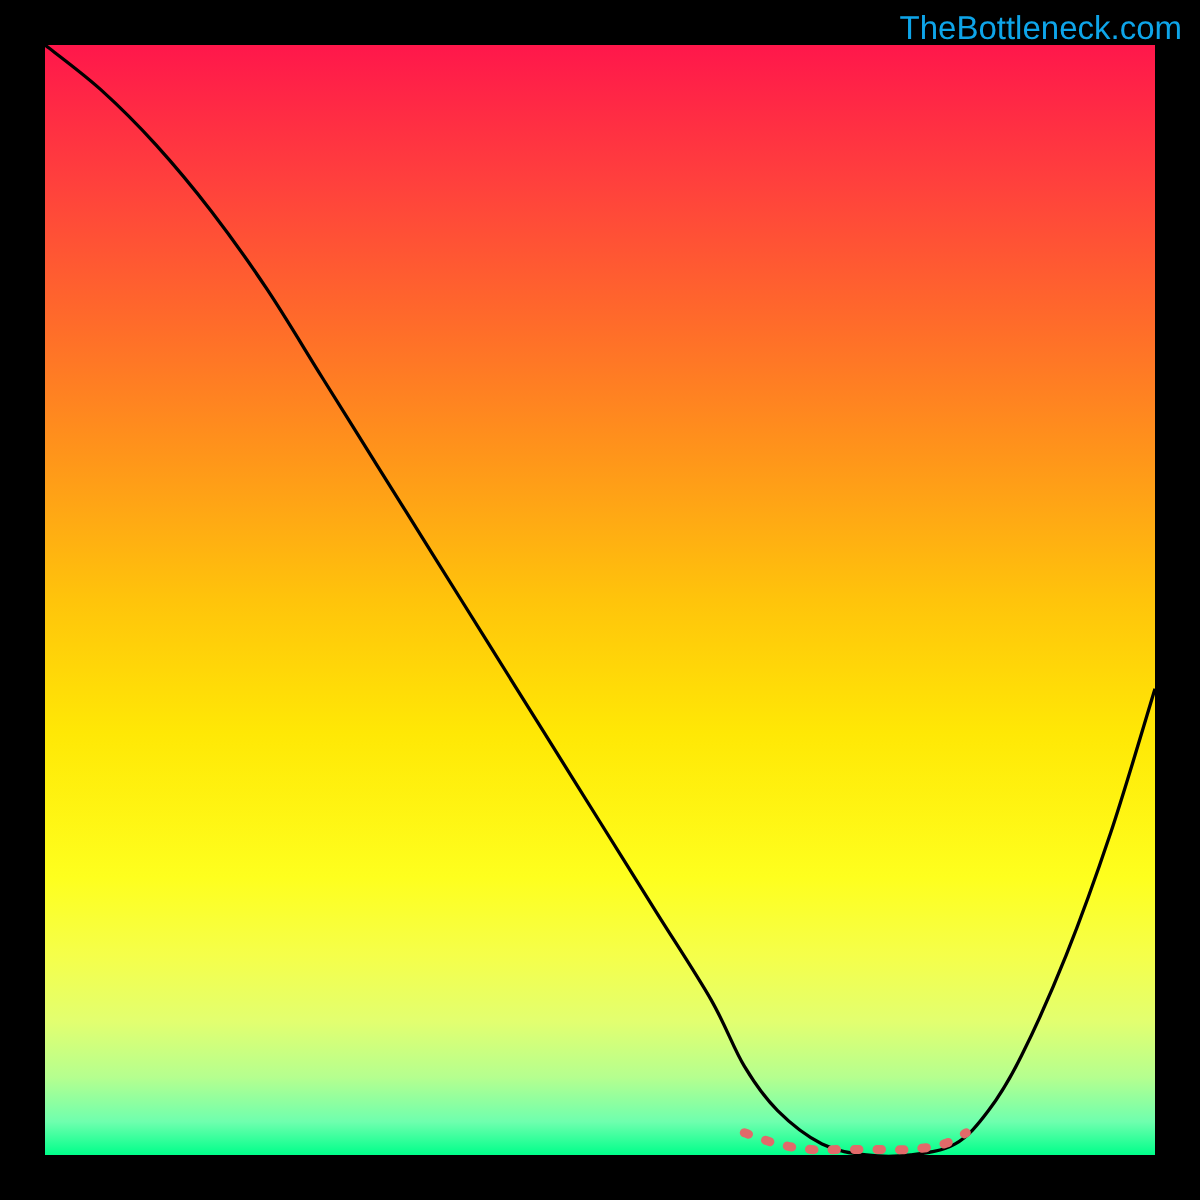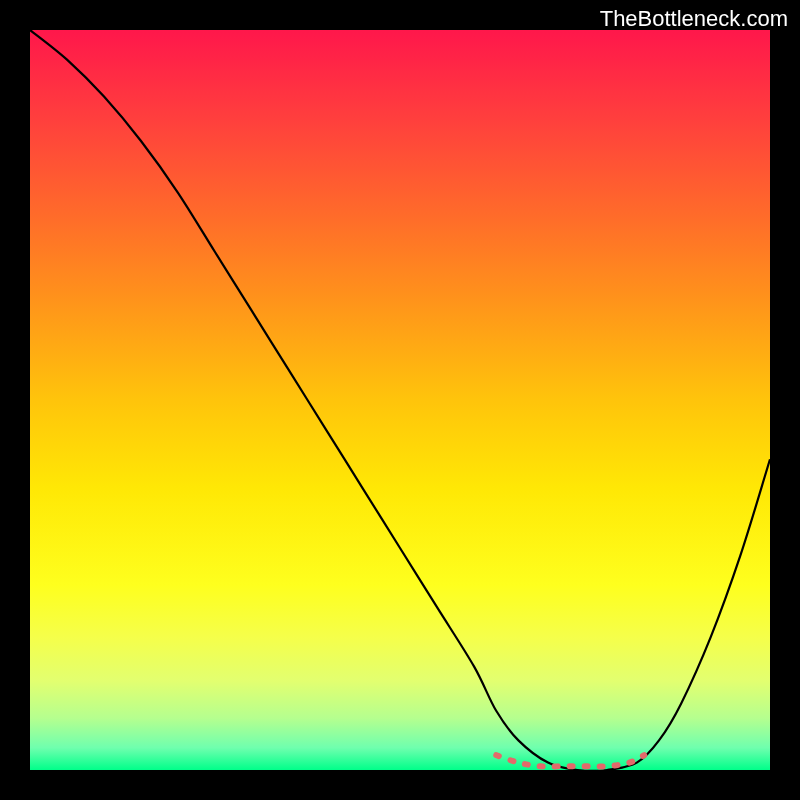--- a/index.html
+++ b/index.html
@@ -8,21 +8,21 @@
     background: #000;
     width: 800px;
     height: 800px;
     position: relative;
     font-family: Arial, sans-serif;
   }
   .watermark {
     position: absolute;
     top: 6px;
     right: 12px;
-    color: #ffffff;
+    color: #0ea5e9;
     font-size: 22px;
     font-weight: 500;
     z-index: 10;
   }
   .plot-area {
     position: absolute;
     left: 30px;
     top: 30px;
     width: 740px;
     height: 740px;

